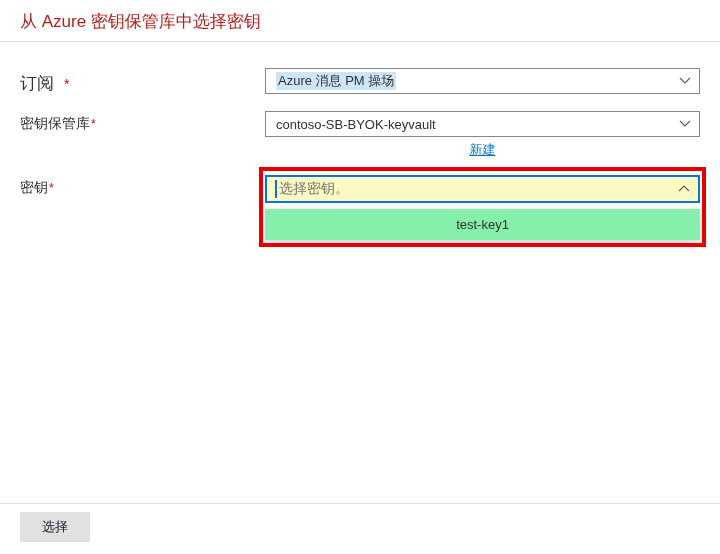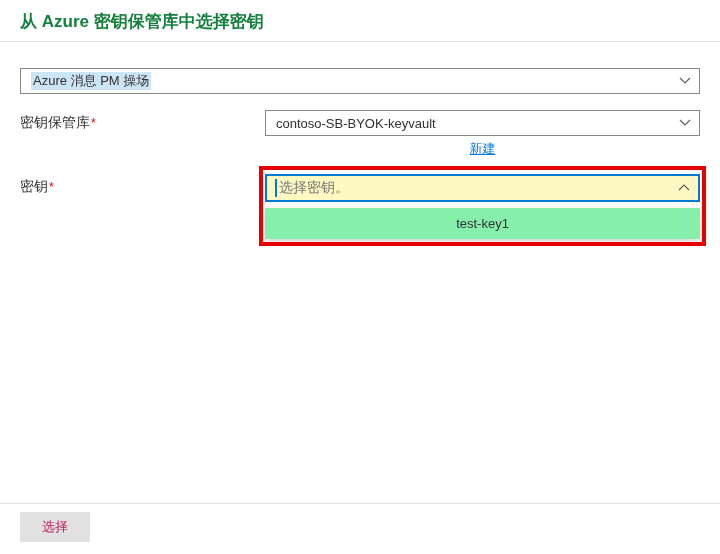--- a/index.html
+++ b/index.html
@@ -7,23 +7,23 @@
       font-family: "Segoe UI", -apple-system, sans-serif;
       font-size: 13px;
       color: #323130;
       background: #fff;
       width: 720px;
       height: 554px;
       position: relative;
     }
     .blade-title {
       font-size: 17px;
-      font-weight: 700;
+      font-weight: 400;
       padding: 10px 20px 8px 20px;
-      color: #15803d;
+      color: #b91c1c;
     }
     .hr { border: none; border-top: 1px solid #e1e1e1; margin: 0 0 26px 0; }
     .form-area {
       padding: 0 20px;
     }
     .form-row {
       display: flex;
       align-items: flex-start;
       margin-bottom: 16px;
     }
@@ -112,35 +112,39 @@
       position: absolute;
       bottom: 0;
       left: 0;
       right: 0;
       padding: 8px 20px 12px 20px;
       border-top: 1px solid #e1e1e1;
     }
     .primary-btn {
       background: #e1e1e1;
       border: none;
-      color: #be185d;
+      color: #0f172a;
       font-size: 13px;
       padding: 6px 22px;
       cursor: default;
     }
   </style>
 </head>
 <body>
 
 <div class="blade-title">从 Azure 密钥保管库中选择密钥</div>
 <hr class="hr">
 
 <div class="form-area">
 
   <div class="form-row">
+    <div class="label-col">
+      <span class="label-main">订阅</span>
+      <span class="req">*</span>
+    </div>
     <div class="field-col">
       <div class="select-box select-highlight">
         <span class="select-text">Azure 消息 PM 操场</span>
         <svg class="chev" viewBox="0 0 12 12">
             <polyline points="1 3 6 8 11 3"></polyline>
           </svg>
       </div>
     </div>
   </div>
 

